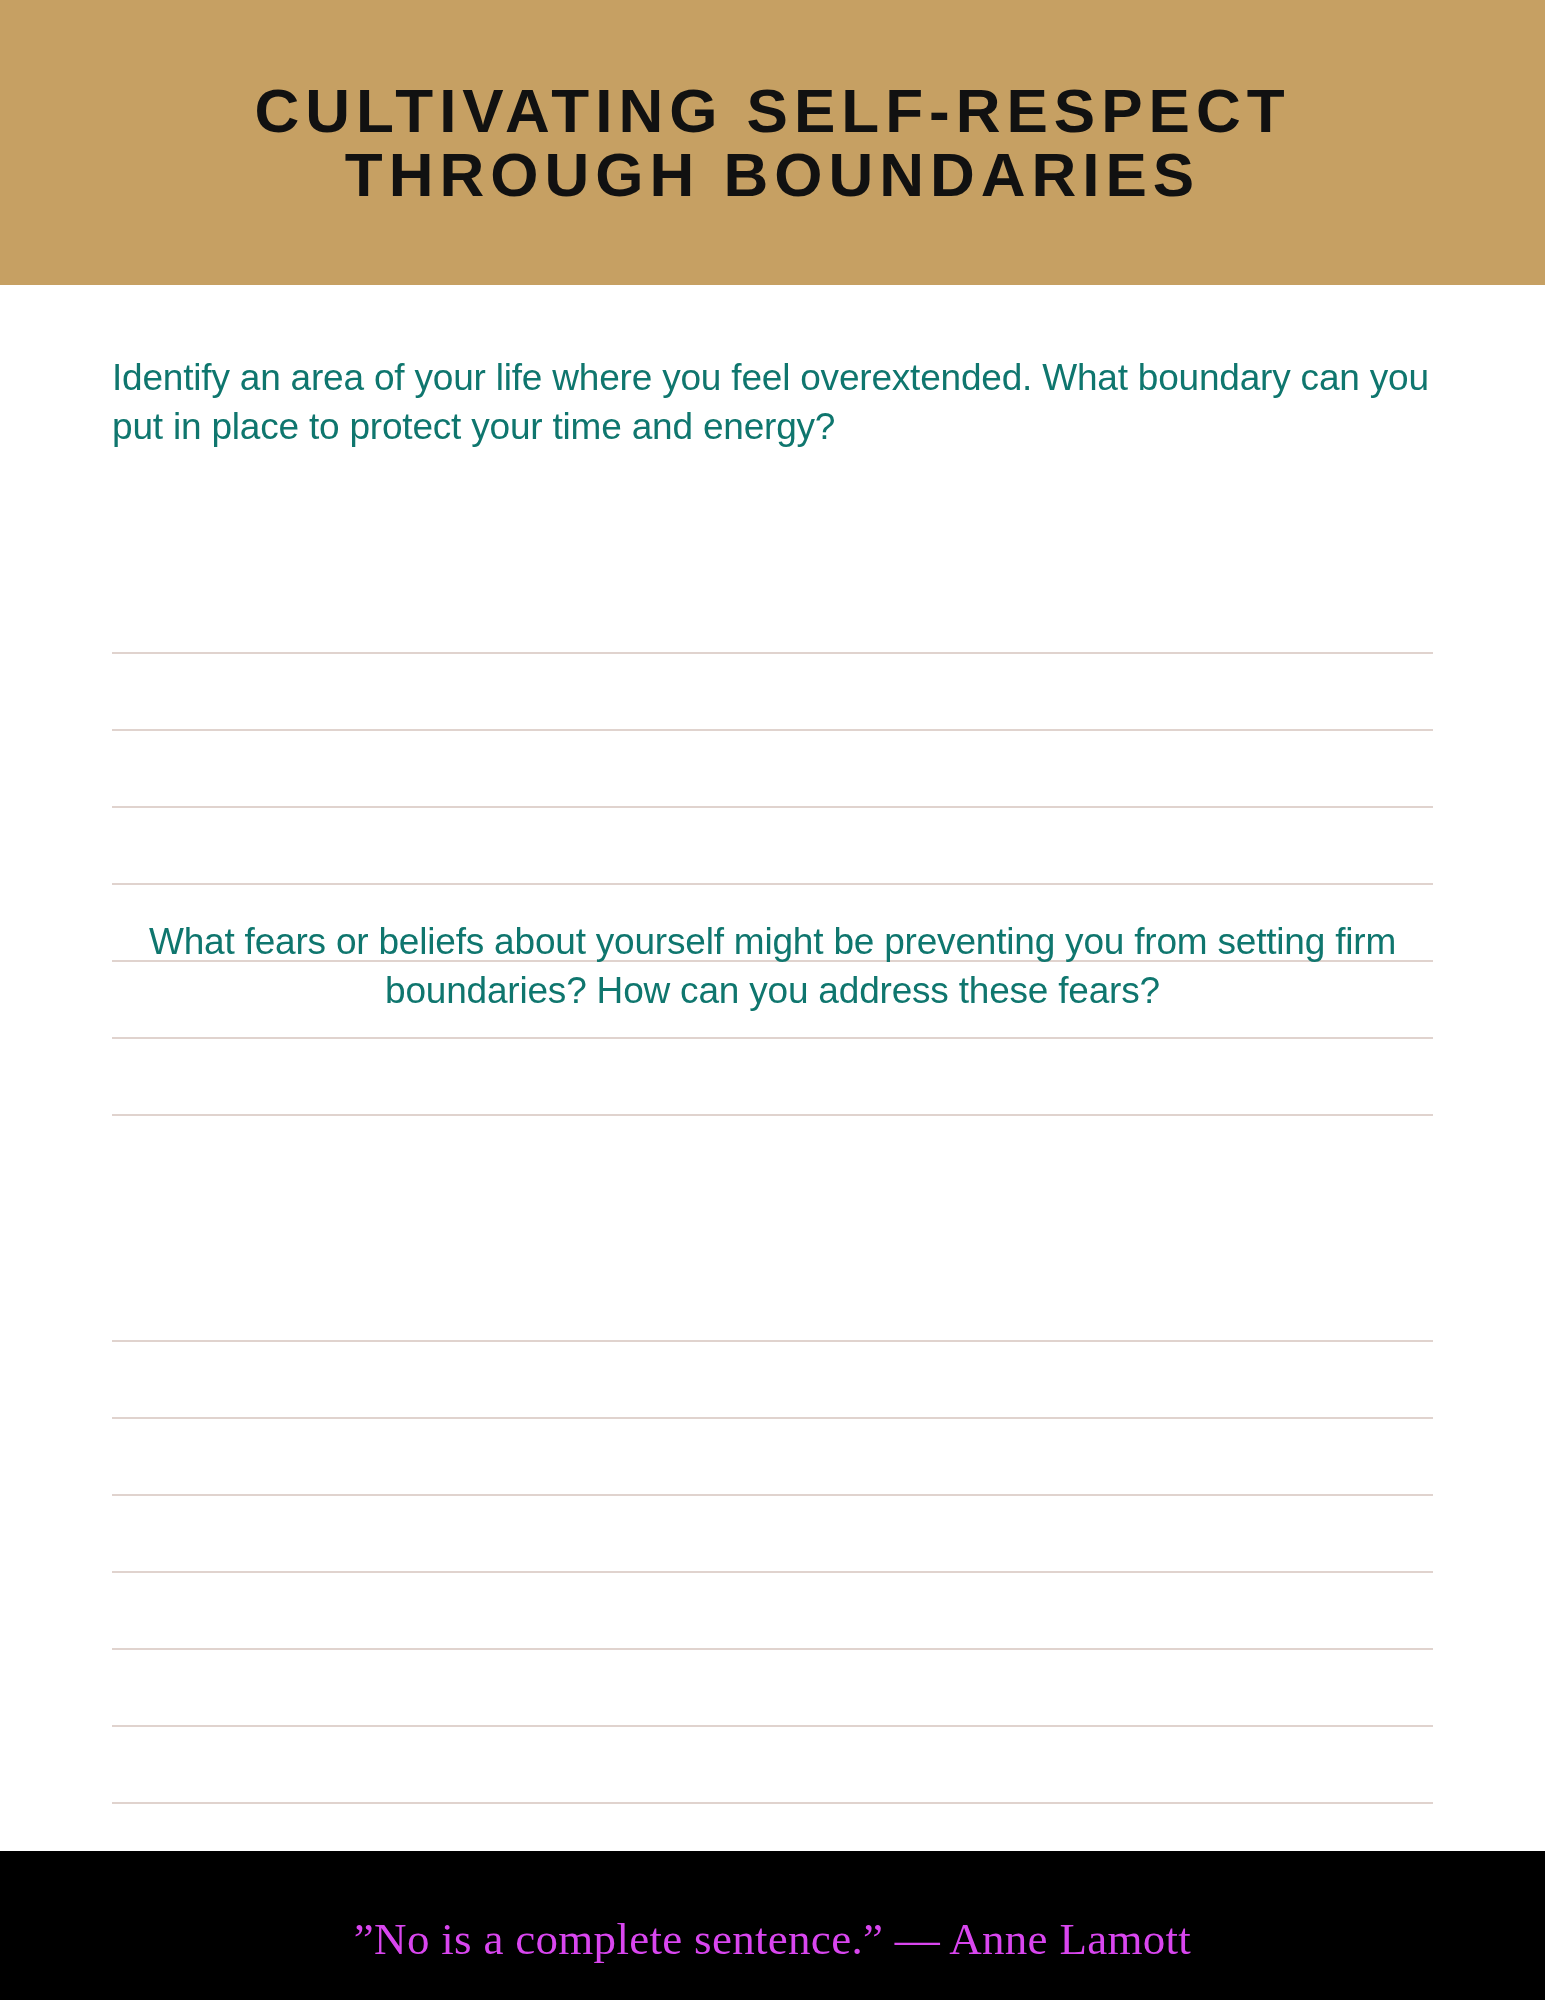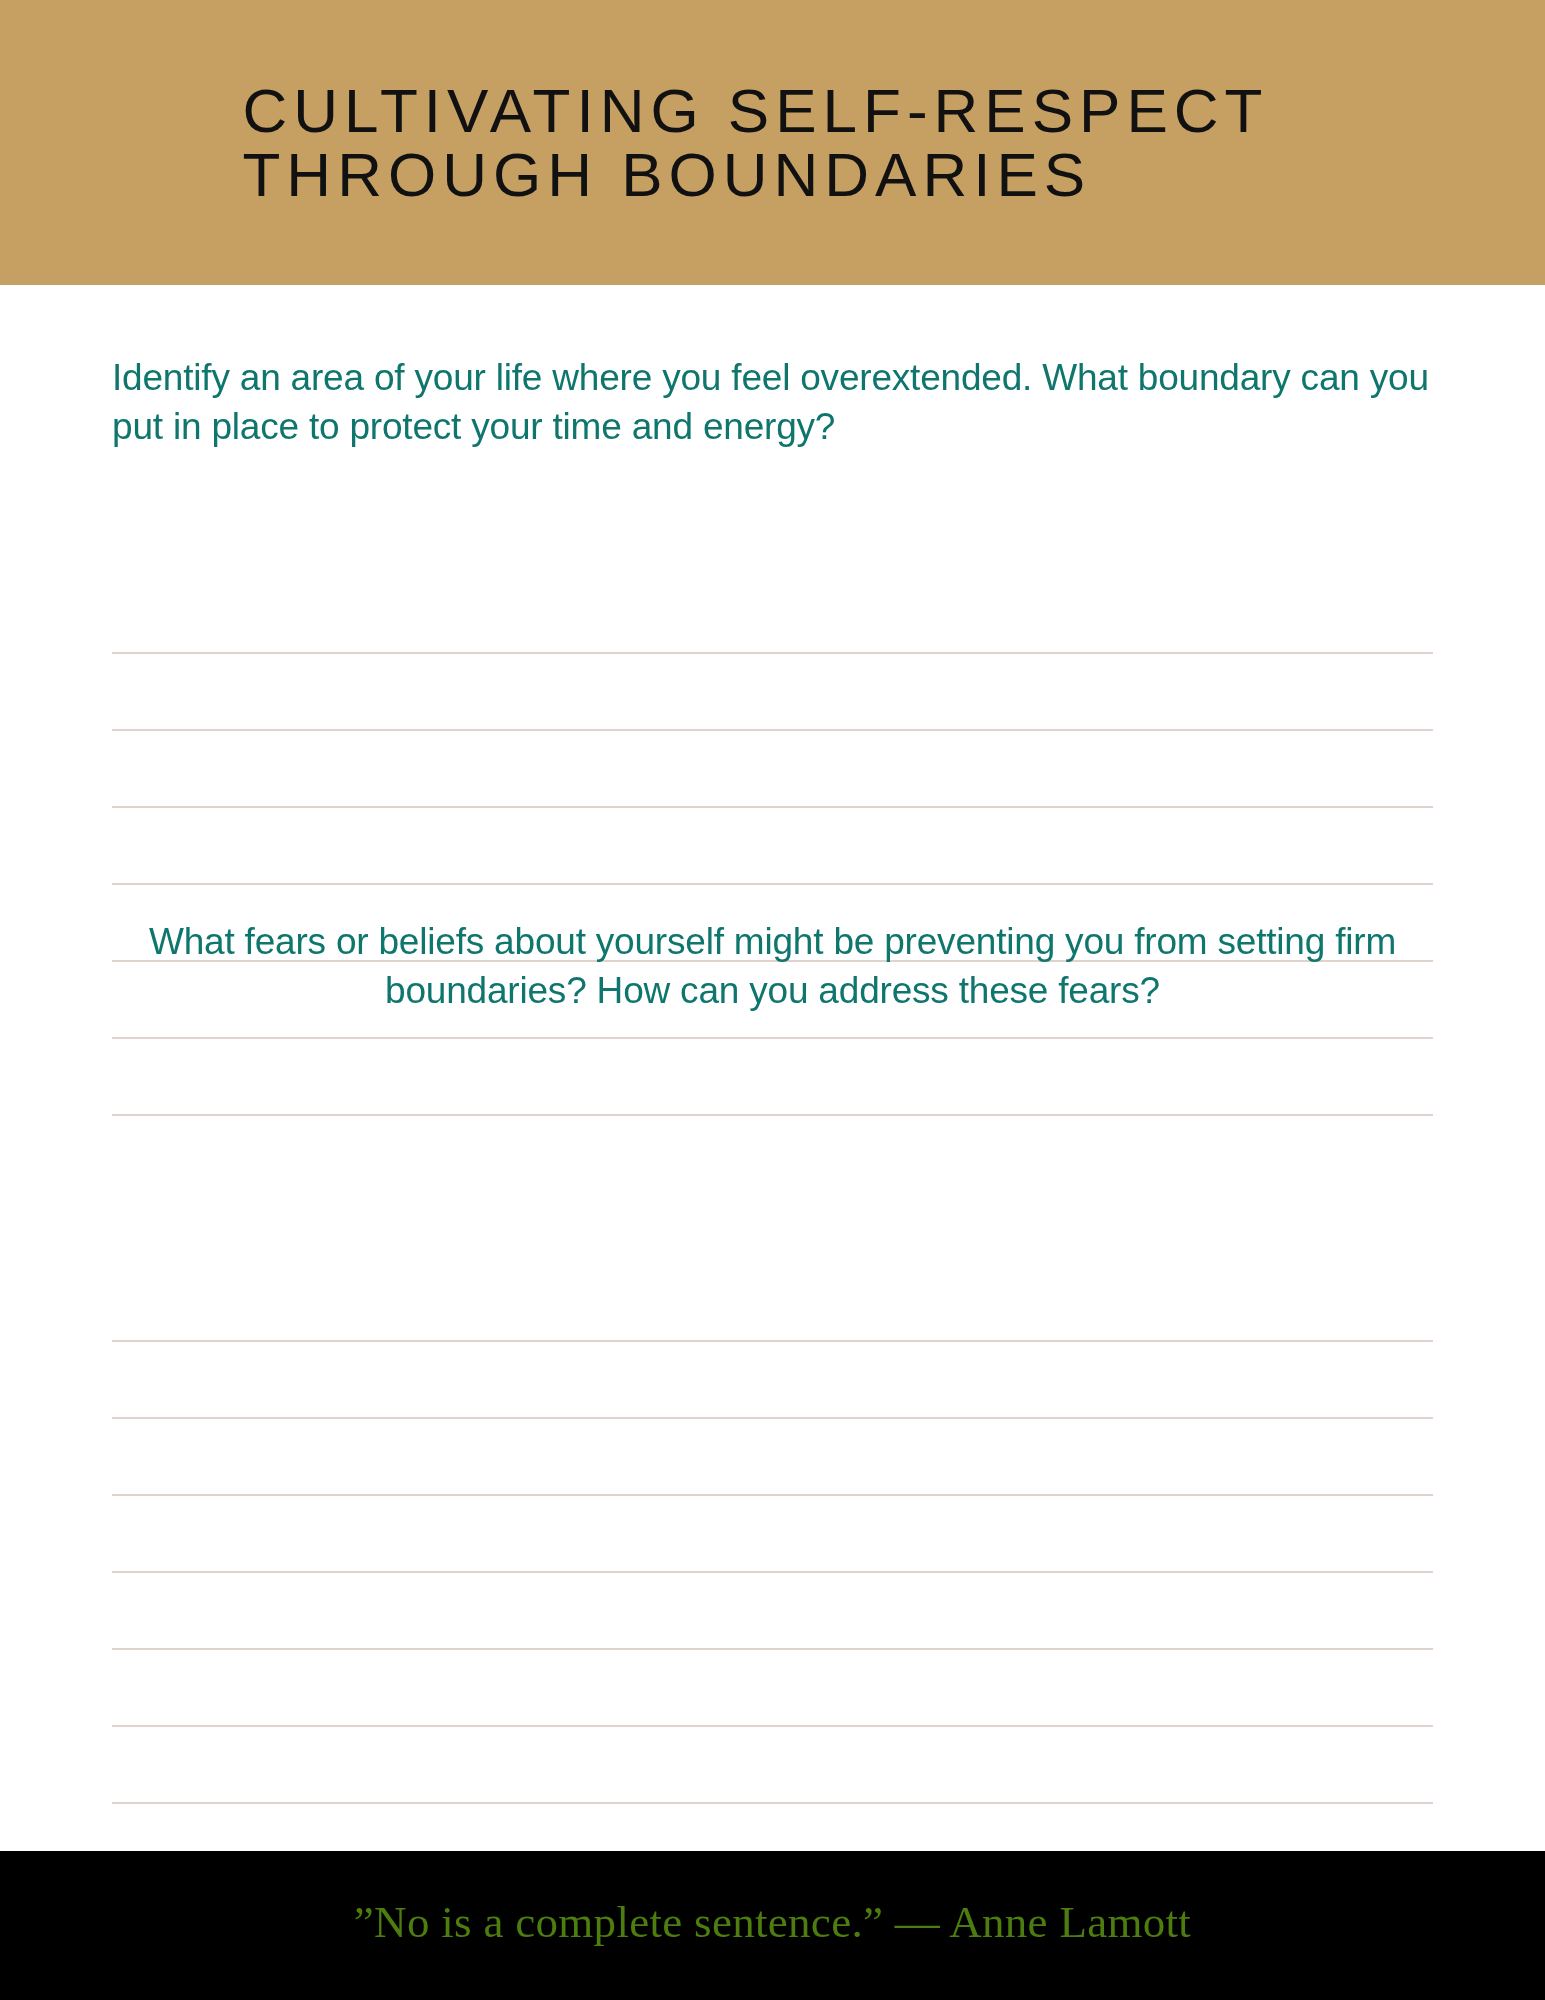--- a/index.html
+++ b/index.html
@@ -24,25 +24,25 @@
     width: 1545px;
     height: 285px;
     background: #c6a063;
     display: flex;
     align-items: center;
     justify-content: center;
     box-sizing: border-box;
   }
   .header-title {
     width: 1060px;
-    text-align: left;
+    text-align: center;
     color: #111111;
     font-family: "Liberation Sans", sans-serif;
     font-size: 62px;
-    font-weight: 400;
+    font-weight: 700;
     letter-spacing: 6px;
     line-height: 1.02;
     text-transform: uppercase;
     white-space: pre-line;
     margin: 16px;
   }
 
   
   .page-body {
     position: absolute;
@@ -97,22 +97,22 @@
     width: 1545px;
     height: 149px;
     background: #000000;
     display: flex;
     align-items: flex-start;
     justify-content: center;
     box-sizing: border-box;
     padding-top: 45px;
   }
   .footer-quote {
-    margin: 0;
-    color: #4d7c0f;
+    margin: 17px;
+    color: #d946ef;
     font-family: "Liberation Serif", "DejaVu Serif", serif;
     font-size: 45px;
     font-weight: 400;
     letter-spacing: 0.3px;
     white-space: nowrap;
   }
 </style>
 </head>
 <body>
 

